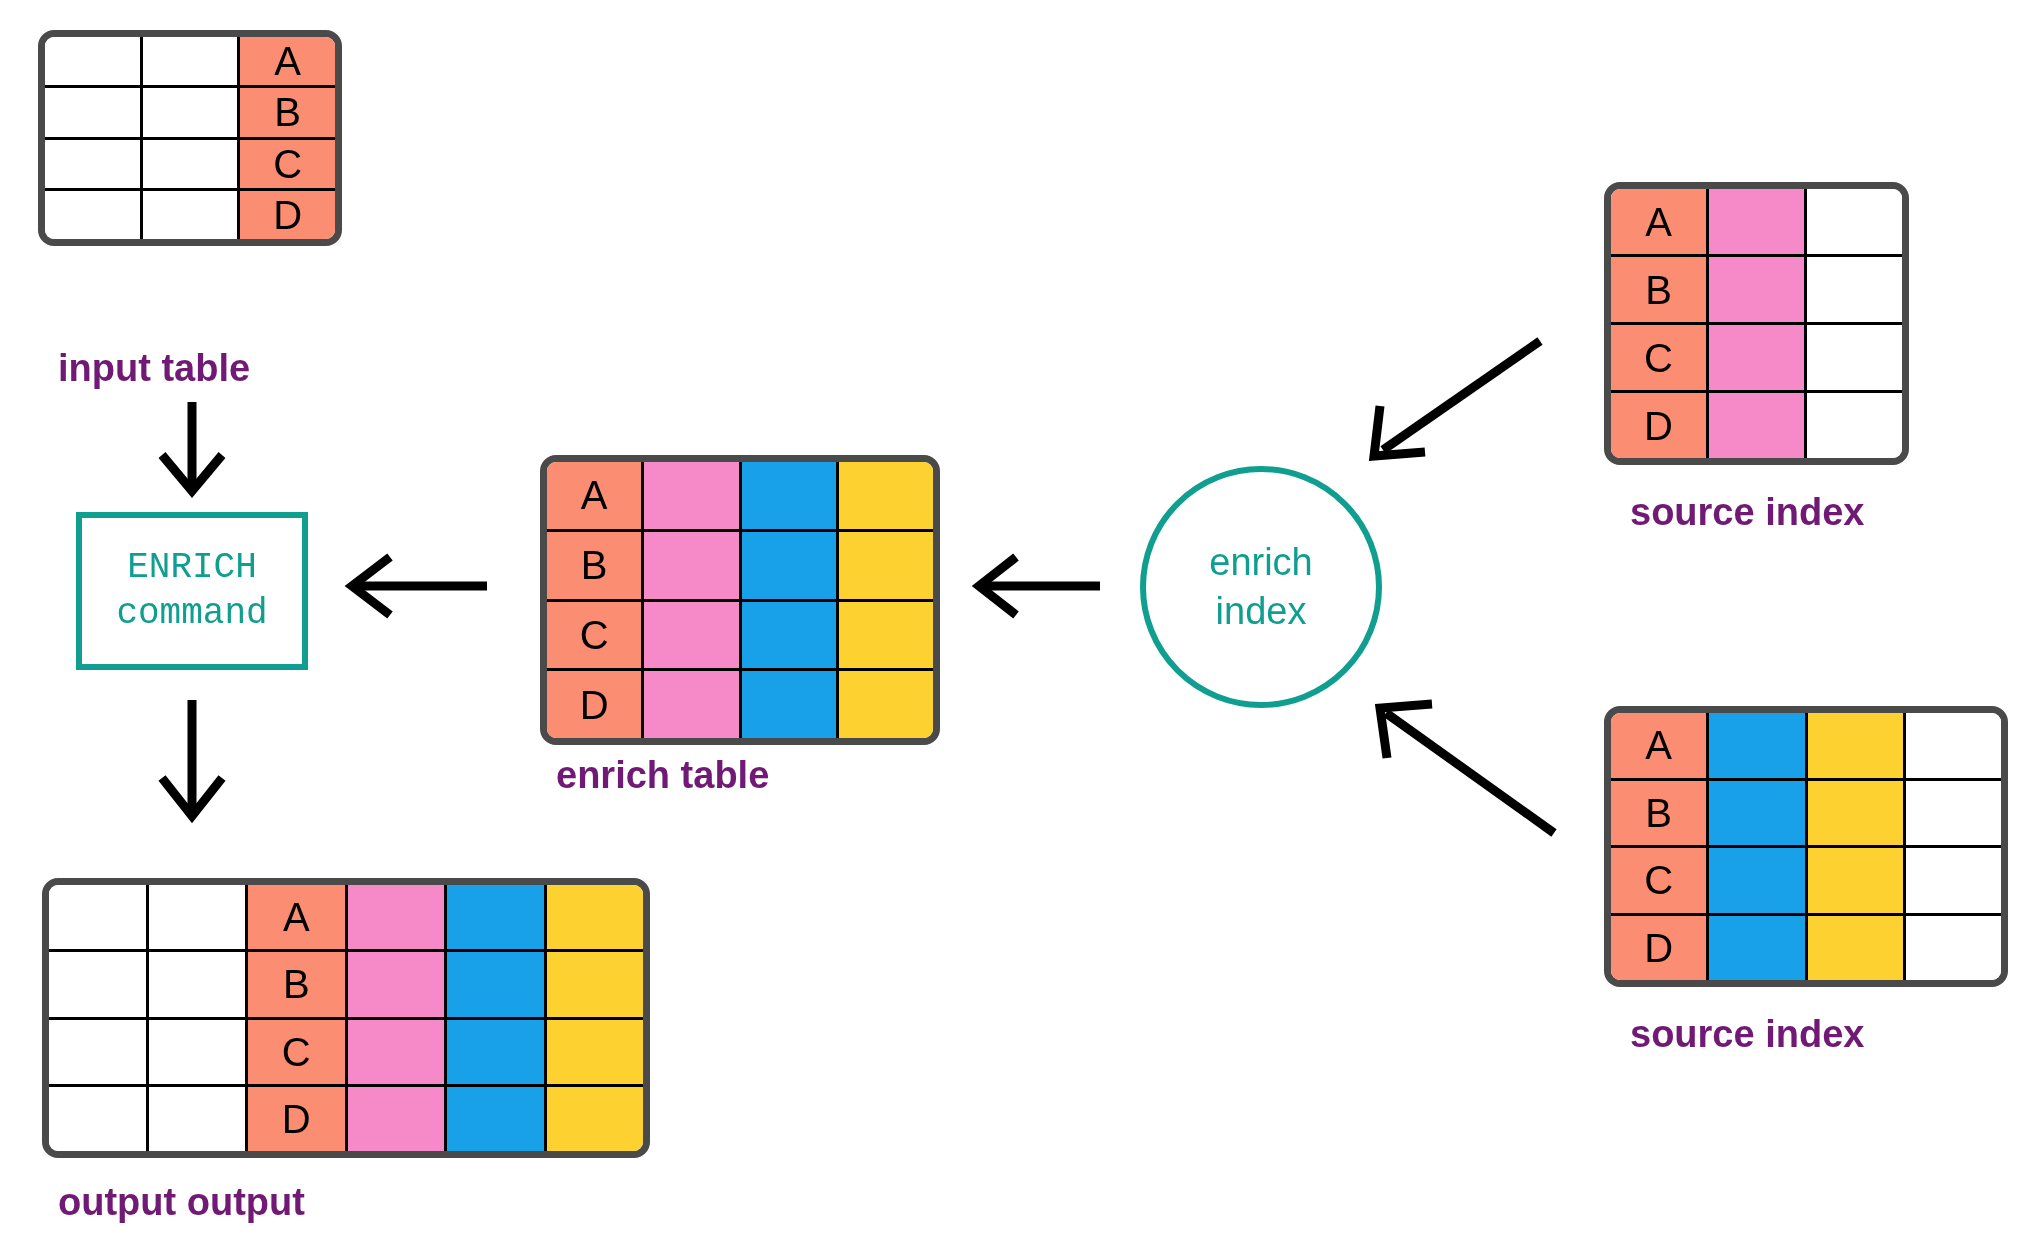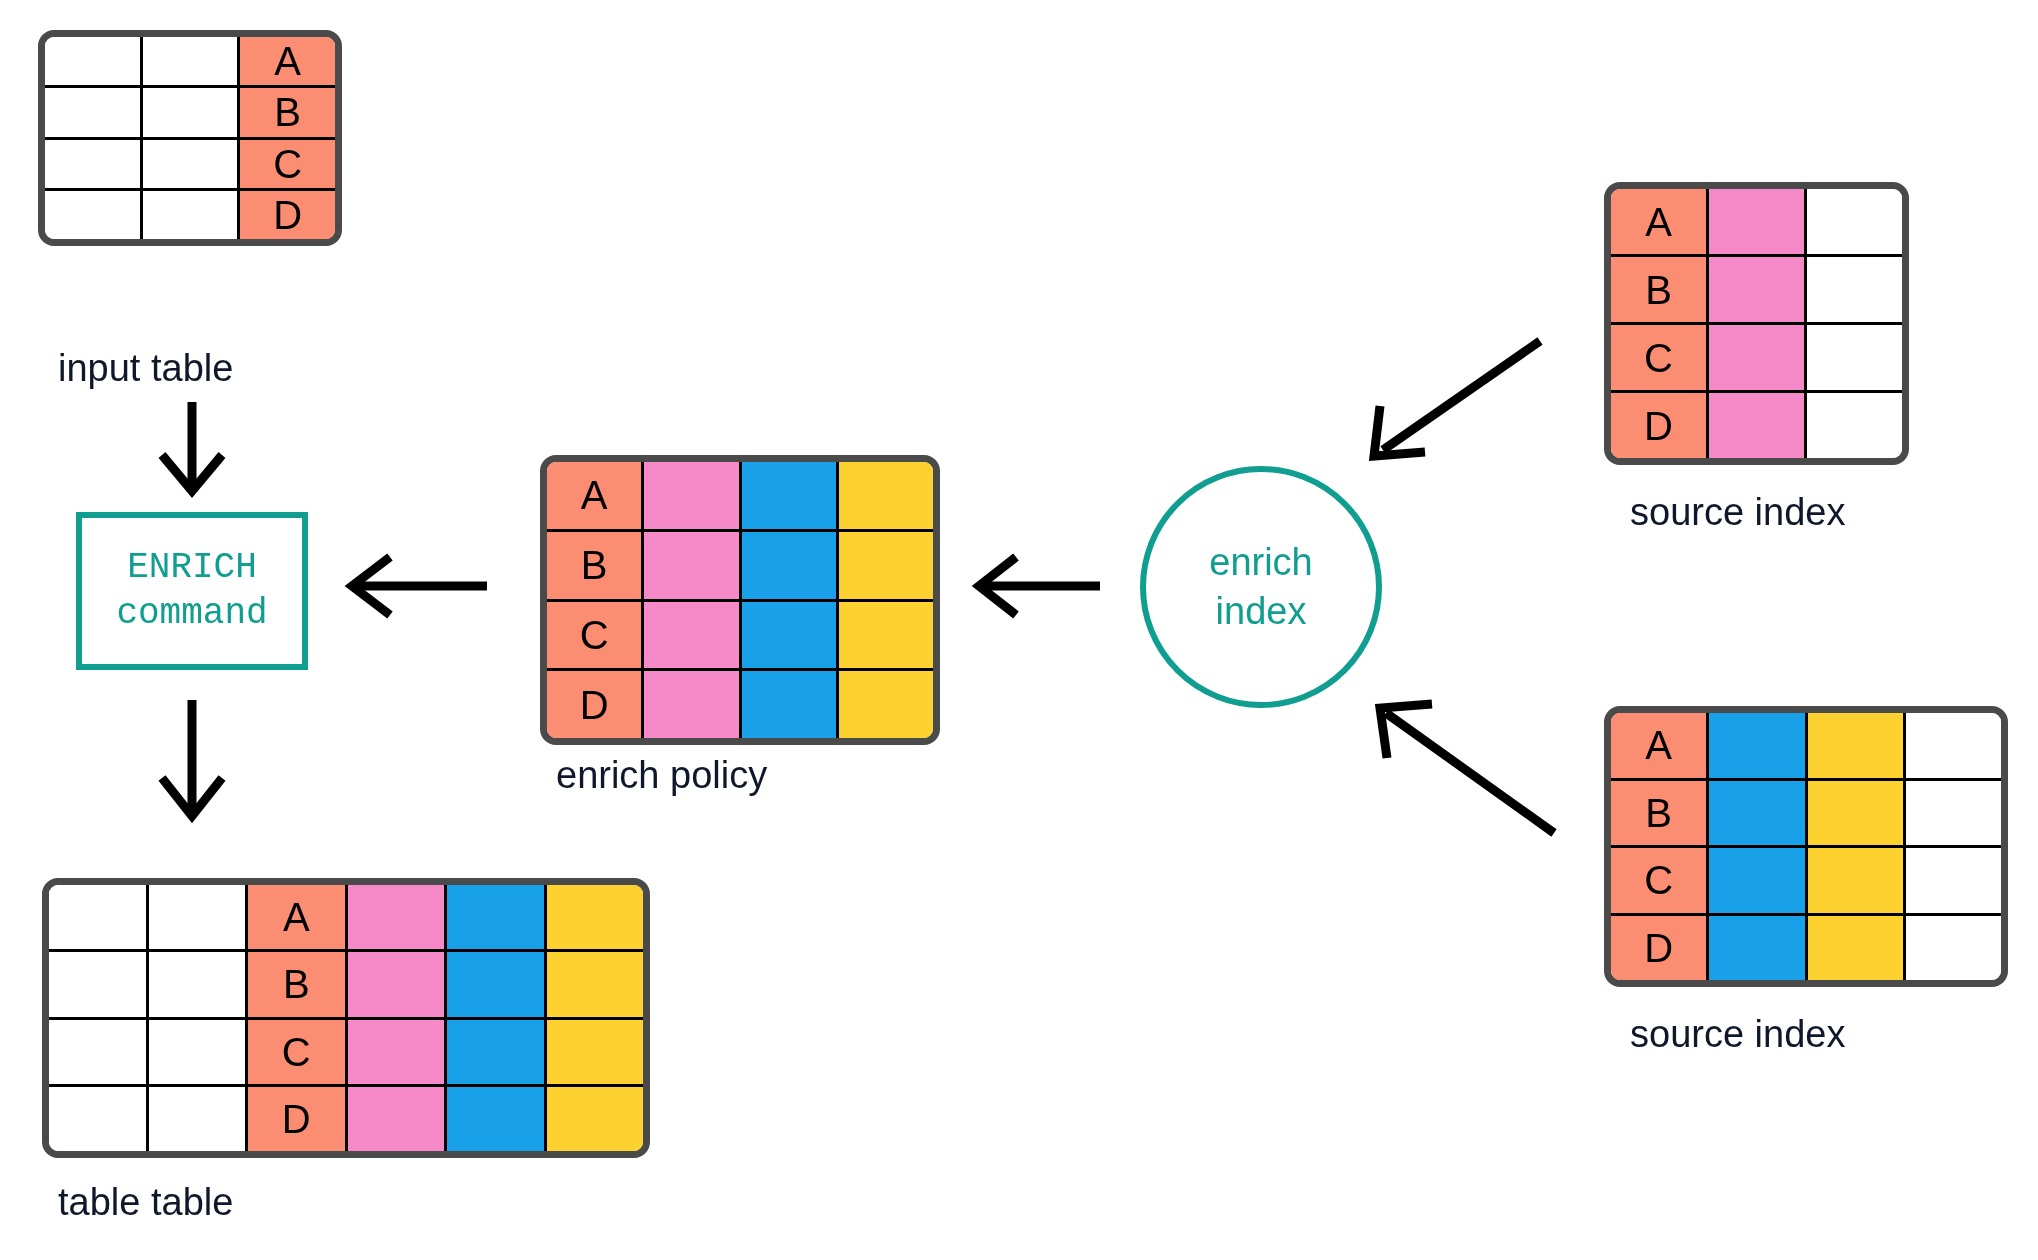--- a/index.html
+++ b/index.html
@@ -50,23 +50,24 @@
   .c-white  { background: #ffffff; }
   .c-salmon { background: #fb8e72; }
   .c-pink   { background: #f68ac9; }
   .c-blue   { background: #18a0e8; }
   .c-yellow { background: #fcd130; }
 
   
   .caption {
     position: absolute;
     font-size: 38px;
-    color: #0f172a;
+    color: #701a75;
     white-space: nowrap;
     line-height: 1.1;
+    font-weight: bold;
   }
 
   
   #enrich-command-box {
     position: absolute;
     box-sizing: border-box;
     border: 6px solid #0f9e90;
     background: #ffffff;
     display: flex;
     flex-direction: column;
@@ -168,21 +169,21 @@
       <div class="tcell c-blue"></div>
       <div class="tcell c-yellow"></div>
     </div>
     <div class="trow">
       <div class="tcell c-salmon">D</div>
       <div class="tcell c-pink"></div>
       <div class="tcell c-blue"></div>
       <div class="tcell c-yellow"></div>
     </div>
   </div>
-  <div class="caption" style="left:556px; top:755px;">enrich policy</div>
+  <div class="caption" style="left:556px; top:755px;">enrich table</div>
 
   <div id="enrich-policy-circle" style="left:1140px; top:466px; width:242px; height:242px;">
     <div>enrich</div>
     <div>index</div>
   </div>
 
   <div class="tbl" id="source-index-top" style="left:1604px; top:182px; width:305px; height:283px;">
     <div class="trow">
       <div class="tcell c-salmon">A</div>
       <div class="tcell c-pink"></div>
@@ -261,21 +262,21 @@
     </div>
     <div class="trow">
       <div class="tcell c-white"></div>
       <div class="tcell c-white"></div>
       <div class="tcell c-salmon">D</div>
       <div class="tcell c-pink"></div>
       <div class="tcell c-blue"></div>
       <div class="tcell c-yellow"></div>
     </div>
   </div>
-  <div class="caption" style="left:58px; top:1182px;">table table</div>
+  <div class="caption" style="left:58px; top:1182px;">output output</div>
 
   <svg id="arrow-layer" viewBox="0 0 2038 1260">
 
     <g>
       <path class="arrow-path" d="M 192 402 L 192 487"></path>
       <path class="arrow-head" d="M 162 455 L 192 491 L 222 455"></path>
     </g>
 
     <g>
       <path class="arrow-path" d="M 192 700 L 192 812"></path>

